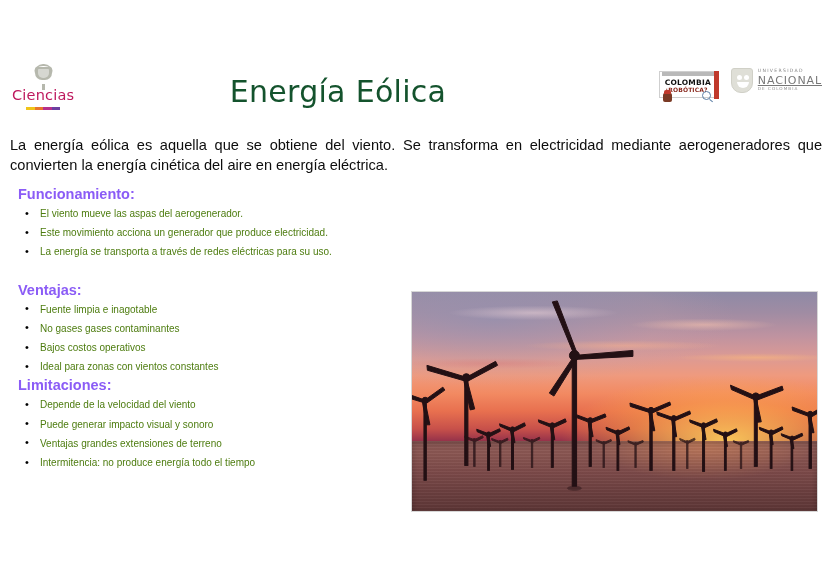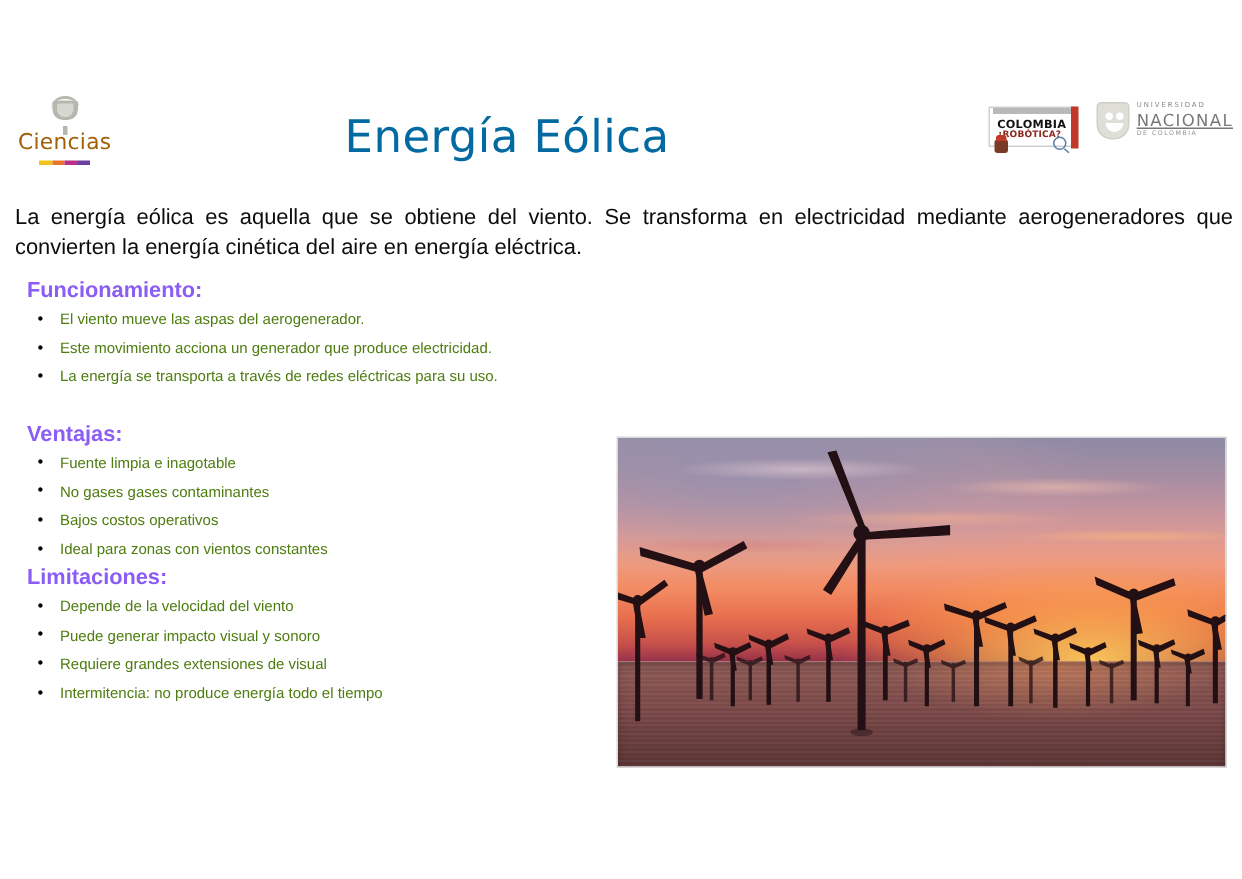--- a/index.html
+++ b/index.html
@@ -70,42 +70,42 @@
     border-radius: 9px 9px 0 0;
   }
   #ciencias-logo .shield .stem {
     position: absolute;
     left: 7px; bottom: -4px;
     width: 3px; height: 6px;
     background: #7b7f6b;
   }
   #ciencias-logo .word {
     font-size: 14.5px;
-    color: #a16207;
+    color: #be185d;
     letter-spacing: .2px;
     line-height: 17px;
     margin-top: 1px;
     font-family: "DejaVu Sans", sans-serif;
   }
   #ciencias-logo .colorbar {
     margin: 3px auto 0 auto;
     width: 34px;
     height: 3px;
     display: flex;
   }
   #ciencias-logo .colorbar i { display:block; height:100%; flex:1; }
 
   
   #page-title {
     position: absolute;
     left: 0; top: 74px;
     width: 676px;
     text-align: center;
     font-size: 30px;
-    color: #0369a1;
+    color: #14532d;
     font-family: "DejaVu Sans", sans-serif;
     letter-spacing: .3px;
     white-space: nowrap;
   }
 
   
   #header-logos {
     position: absolute;
     right: 6px;
     top: 68px;
@@ -415,21 +415,21 @@
       <li>Bajos costos operativos</li>
       <li>Ideal para zonas con vientos constantes</li>
     </ul>
   </div>
 
   <div>
     <div class="section-heading">Limitaciones:</div>
     <ul class="bullet-list">
       <li>Depende de la velocidad del viento</li>
       <li>Puede generar impacto visual y sonoro</li>
-      <li>Requiere grandes extensiones de visual</li>
+      <li>Ventajas grandes extensiones de terreno</li>
       <li>Intermitencia: no produce energía todo el tiempo</li>
     </ul>
   </div>
 
 </div>
 
 <div id="wind-farm-photo">
   <div class="sky"></div>
   <div class="clouds"></div>
   <div class="sea"></div>

